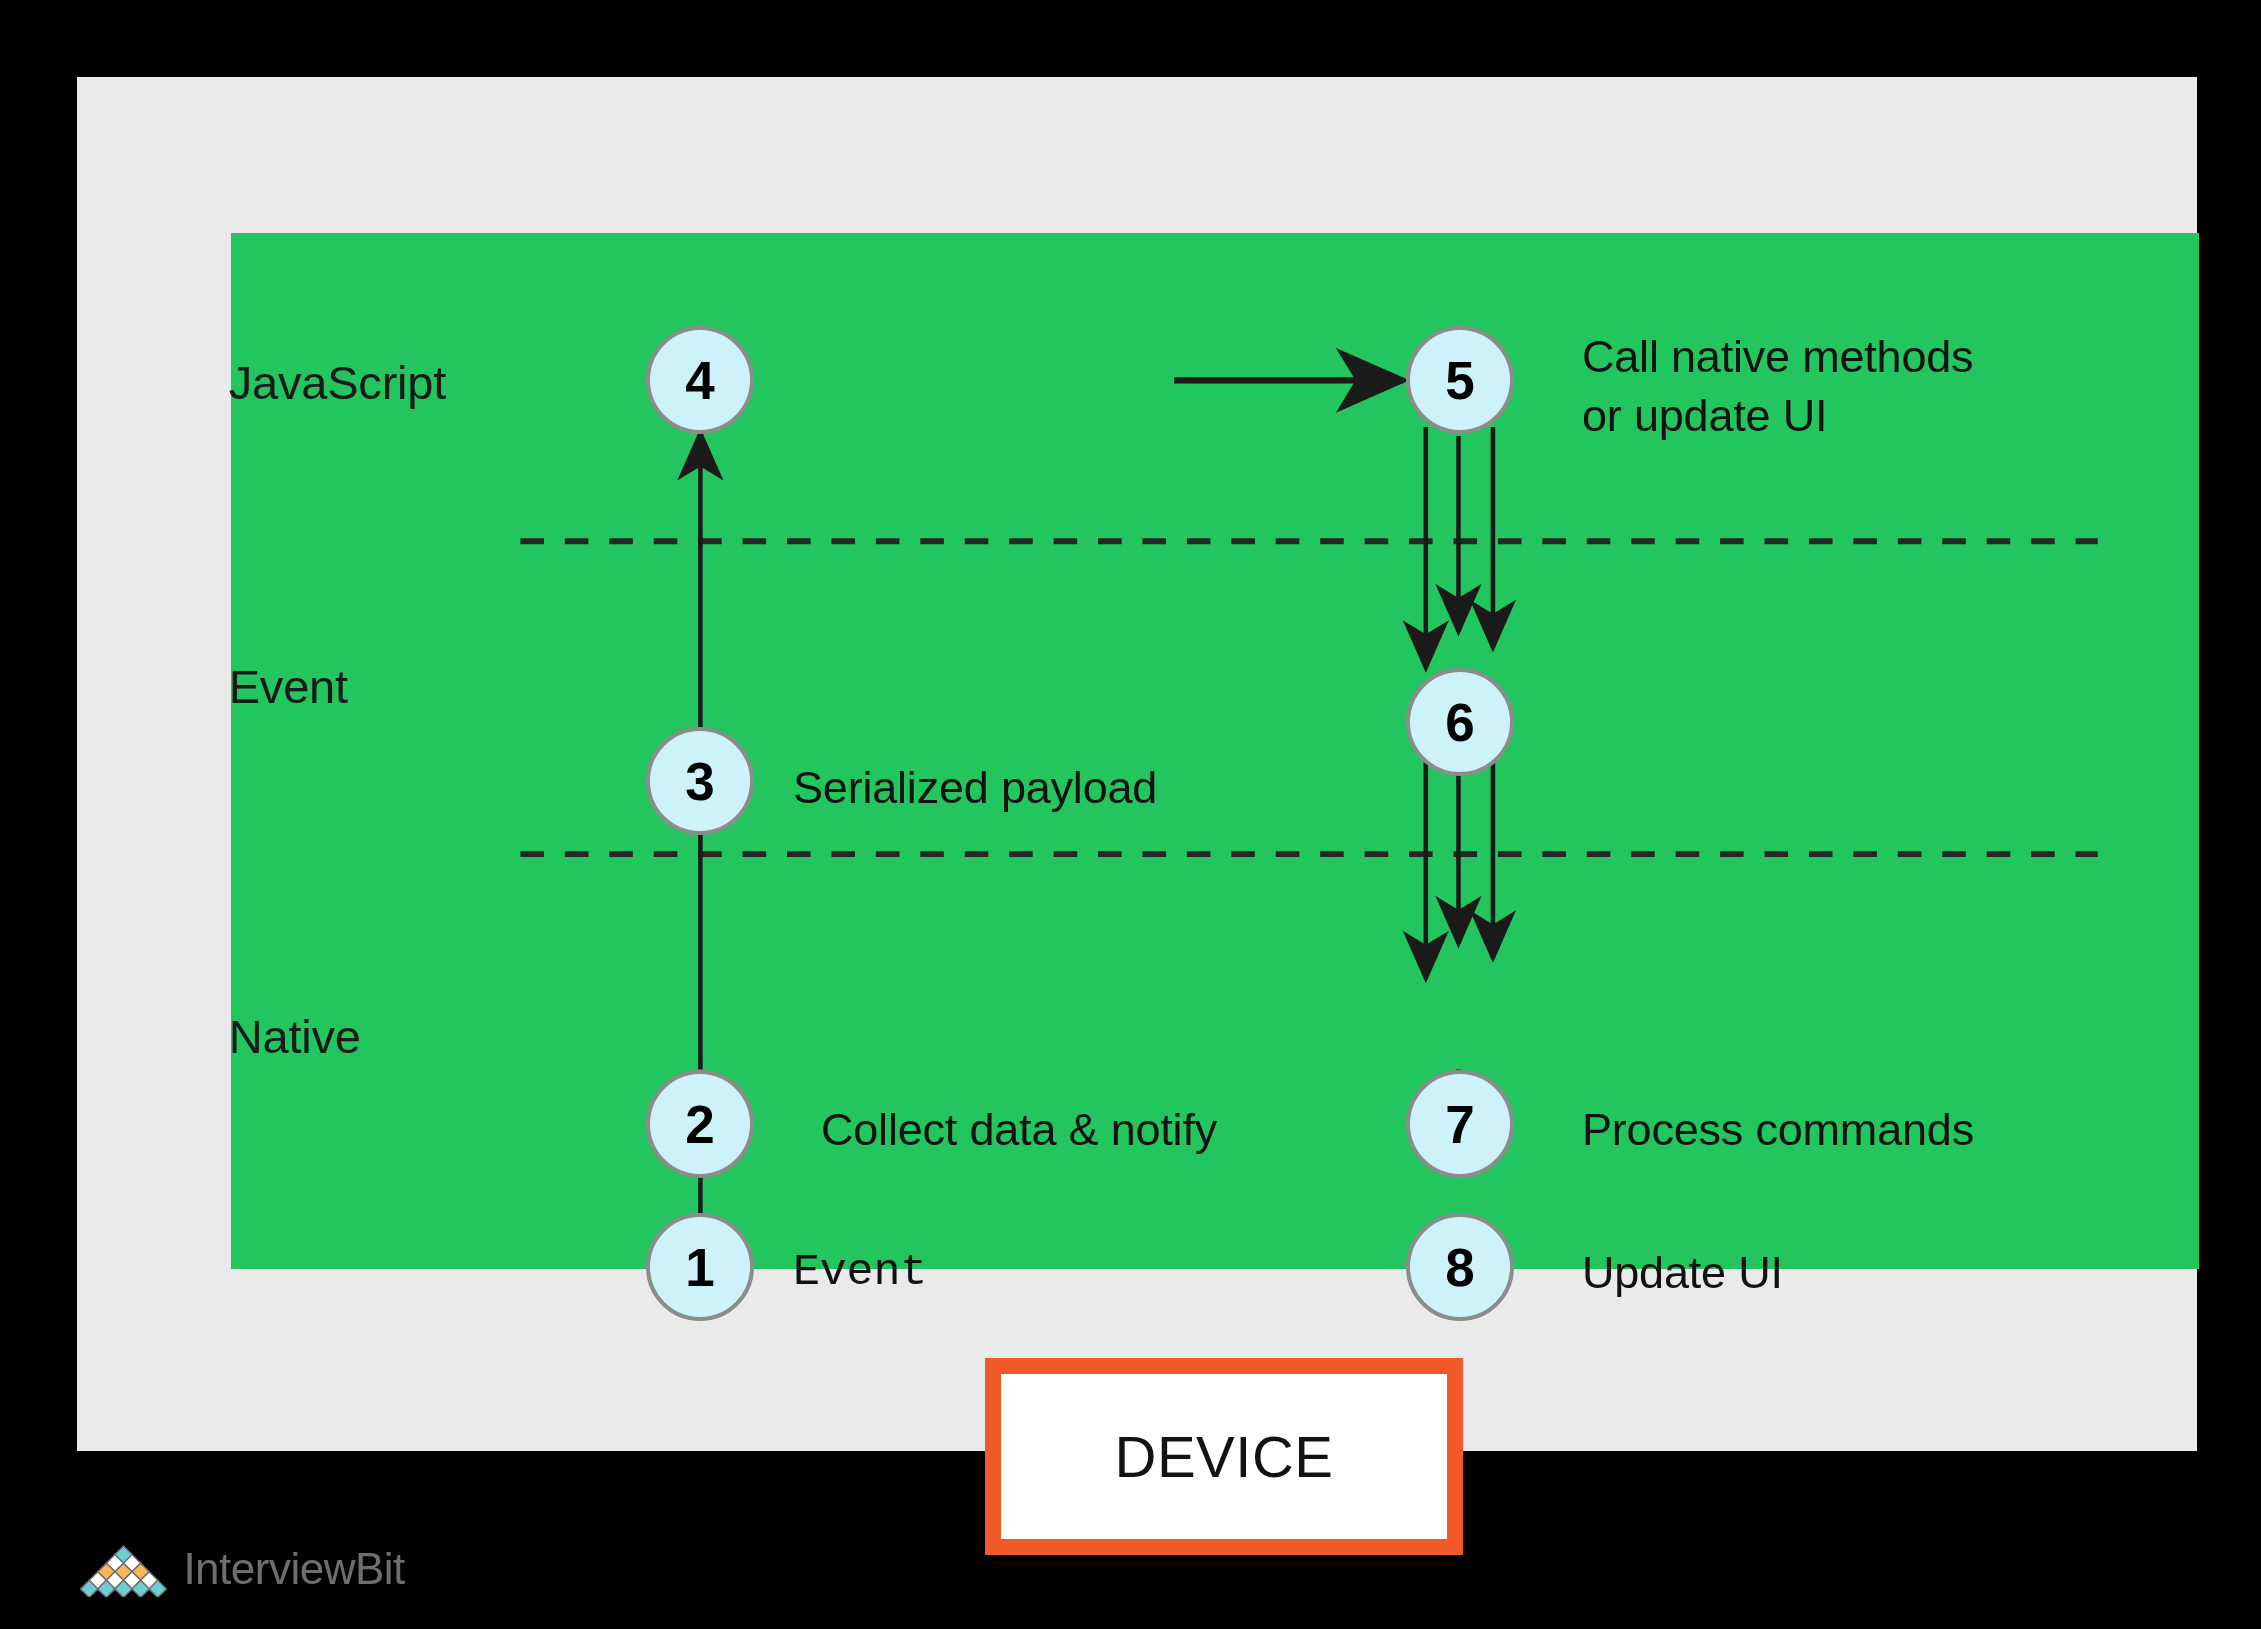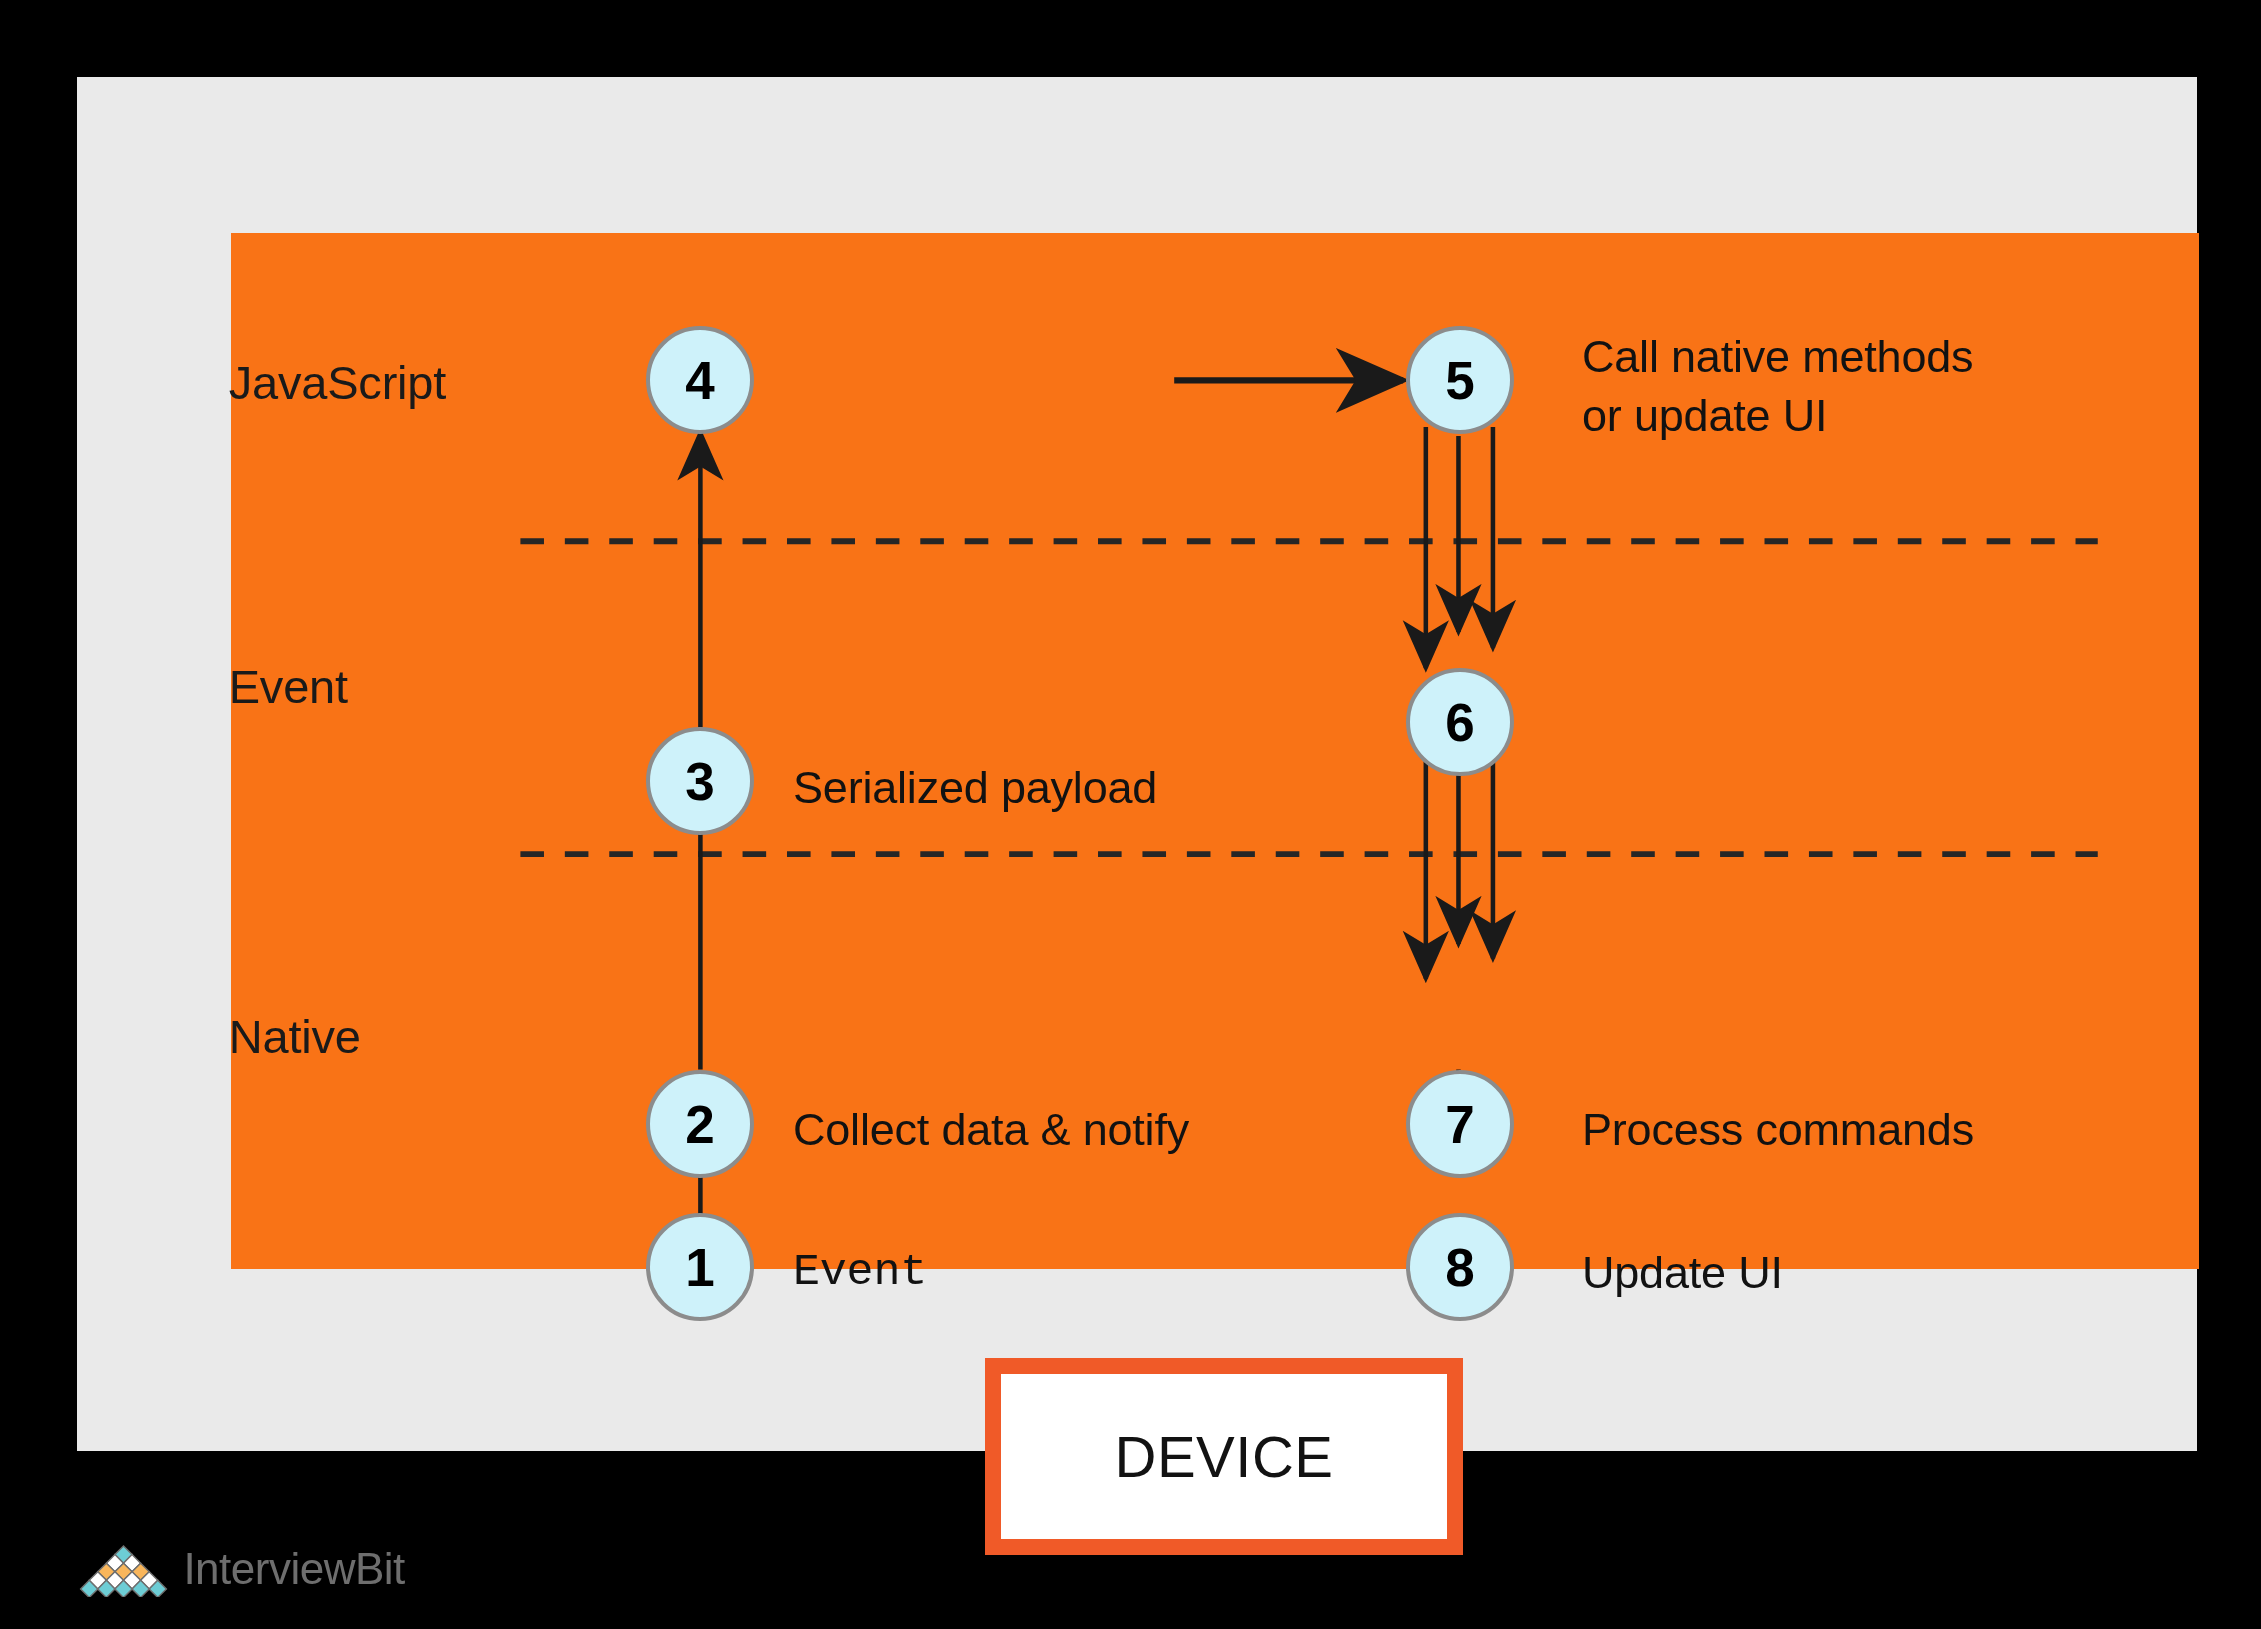--- a/index.html
+++ b/index.html
@@ -32,21 +32,21 @@
     background: #EAEAEA;
   }
 
   
   #white-canvas {
     position: absolute;
     left: 154px;
     top: 156px;
     width: 1968px;
     height: 1036px;
-    background: #f97316;
+    background: #22c55e;
   }
 
   
   #diagram-svg {
     position: absolute;
     left: 0;
     top: 0;
     width: 1968px;
     height: 1036px;
     display: block;
@@ -183,21 +183,21 @@
       <div class="layer-label" style="left:-2.3px; top:122px;">JavaScript</div>
 
       <div class="layer-label" style="left:-2.3px; top:426px;">Event</div>
 
       <div class="layer-label" style="left:-2.3px; top:776px;">Native</div>
 
       <div class="node" style="left:415px; top:980px;">1</div>
       <div class="step-label" style="left:562px; top:1010px;font-family:Liberation Mono, monospace;">Event</div>
 
       <div class="node" style="left:415px; top:837px;">2</div>
-      <div class="step-label" style="left:562px; top:867px;">Collect data &amp; notify</div>
+      <div class="step-label" style="left:590px; top:867px;">Collect data &amp; notify</div>
 
       <div class="node" style="left:415px; top:494px;">3</div>
       <div class="step-label" style="left:562px; top:525px;">Serialized payload</div>
 
       <div class="node" style="left:415px; top:93px;">4</div>
 
       <div class="node" style="left:1175px; top:93px;">5</div>
       <div class="step-label" style="left:1351px; top:94px;">Call native methods
 or update UI</div>
 

